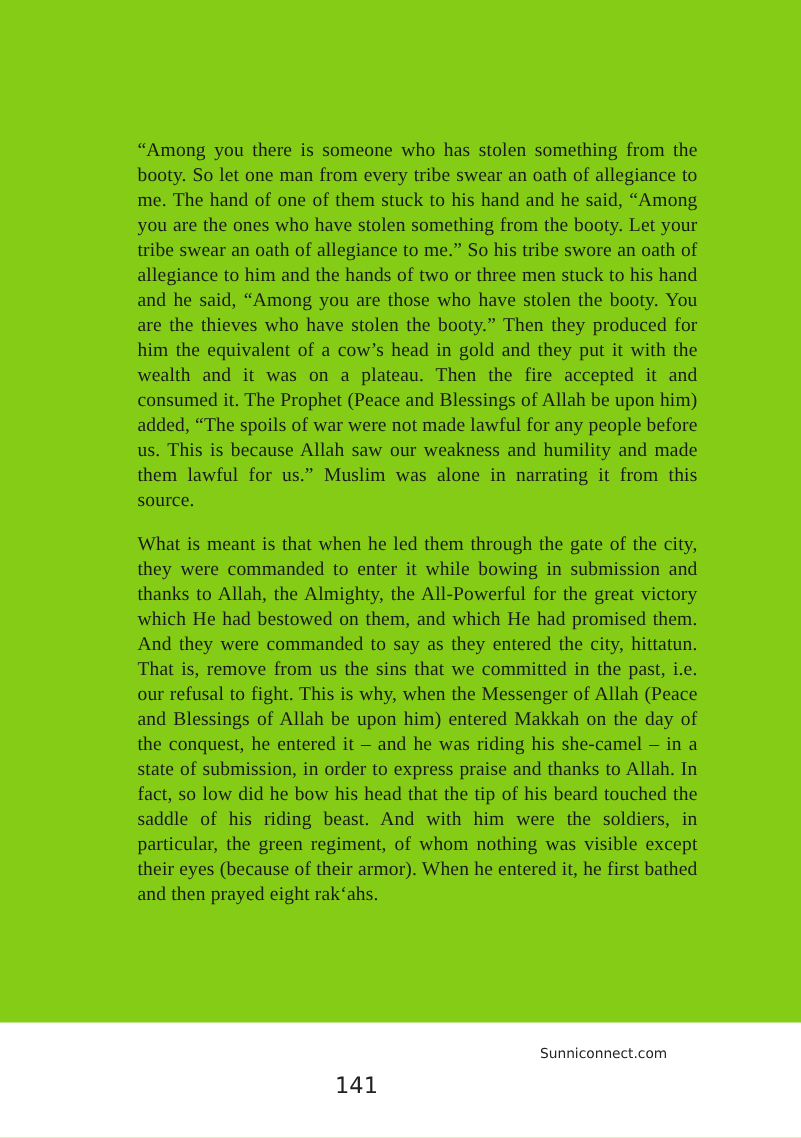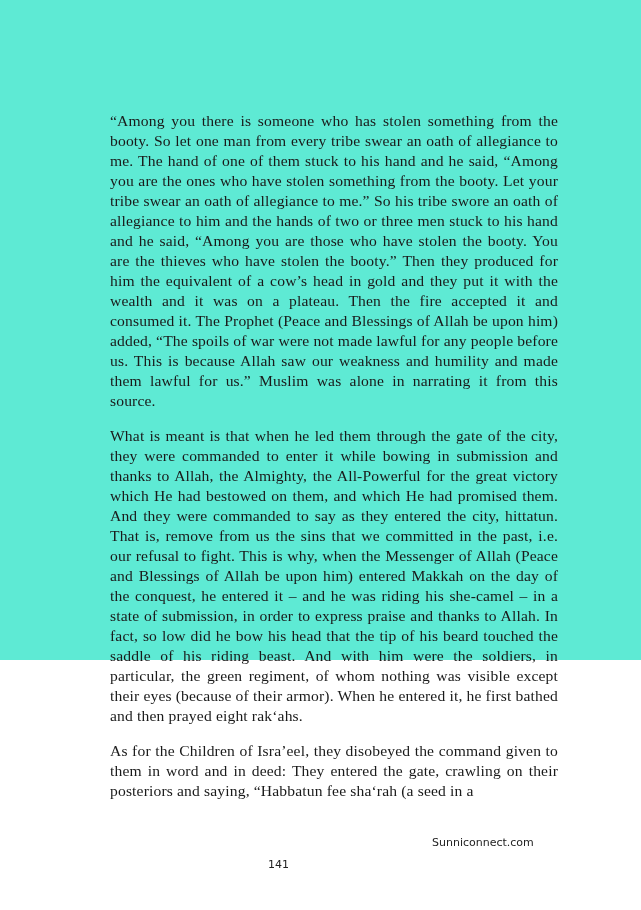--- a/index.html
+++ b/index.html
@@ -10,22 +10,22 @@
     body {
       width: 641px;
       height: 910px;
       position: relative;
       overflow: hidden;
     }
     .page {
       position: absolute;
       left: 0; top: 0;
       width: 641px;
-      height: 660px;
-      background: #5eead4;
+      height: 818px;
+      background: #84cc16;
     }
     .body-text {
       position: absolute;
       left: 110px;
       top: 111px;
       width: 448px;
       font-family: "Liberation Serif", "DejaVu Serif", serif;
       font-size: 15.6px;
       line-height: 20px;
       color: #1a1a1a;
@@ -43,28 +43,27 @@
       font-family: "DejaVu Sans", "Liberation Sans", sans-serif;
       font-size: 11px;
       color: #222222;
       white-space: nowrap;
     }
     .page-number {
       position: absolute;
       left: 268px;
       top: 858px;
       font-family: "DejaVu Sans", "Liberation Sans", sans-serif;
-      font-size: 11px;
+      font-size: 18px;
       color: #222222;
     }
   </style>
 </head>
 <body>
 
 <div class="page">
   <div class="body-text">
     <p>“Among you there is someone who has stolen something from the booty. So let one man from every tribe swear an oath of allegiance to me. The hand of one of them stuck to his hand and he said, “Among you are the ones who have stolen something from the booty. Let your tribe swear an oath of allegiance to me.” So his tribe swore an oath of allegiance to him and the hands of two or three men stuck to his hand and he said, “Among you are those who have stolen the booty. You are the thieves who have stolen the booty.” Then they produced for him the equivalent of a cow’s head in gold and they put it with the wealth and it was on a plateau. Then the fire accepted it and consumed it. The Prophet (Peace and Blessings of Allah be upon him) added, “The spoils of war were not made lawful for any people before us. This is because Allah saw our weakness and humility and made them lawful for us.” Muslim was alone in narrating it from this source.</p>
     <p>What is meant is that when he led them through the gate of the city, they were commanded to enter it while bowing in submission and thanks to Allah, the Almighty, the All-Powerful for the great victory which He had bestowed on them, and which He had promised them. And they were commanded to say as they entered the city, hittatun. That is, remove from us the sins that we committed in the past, i.e. our refusal to fight. This is why, when the Messenger of Allah (Peace and Blessings of Allah be upon him) entered Makkah on the day of the conquest, he entered it – and he was riding his she-camel – in a state of submission, in order to express praise and thanks to Allah. In fact, so low did he bow his head that the tip of his beard touched the saddle of his riding beast. And with him were the soldiers, in particular, the green regiment, of whom nothing was visible except their eyes (because of their armor). When he entered it, he first bathed and then prayed eight rak‘ahs.</p>
-    <p>As for the Children of Isra’eel, they disobeyed the command given to them in word and in deed: They entered the gate, crawling on their posteriors and saying, “Habbatun fee sha‘rah (a seed in a</p>
   </div>
   <div class="watermark">Sunniconnect.com</div>
   <div class="page-number">141</div>
 </div>
 
 </body></html>

